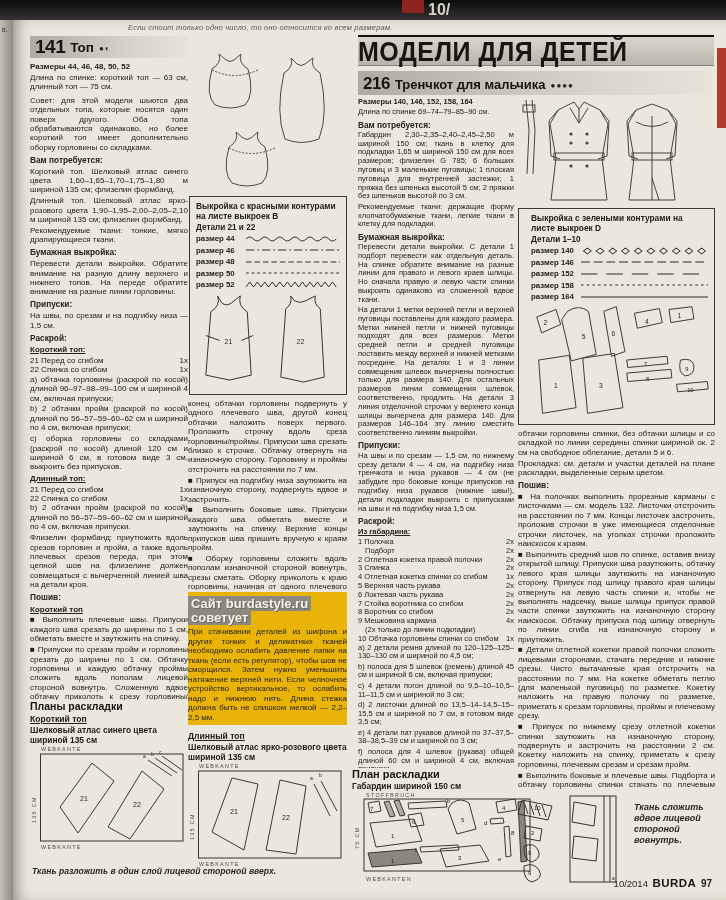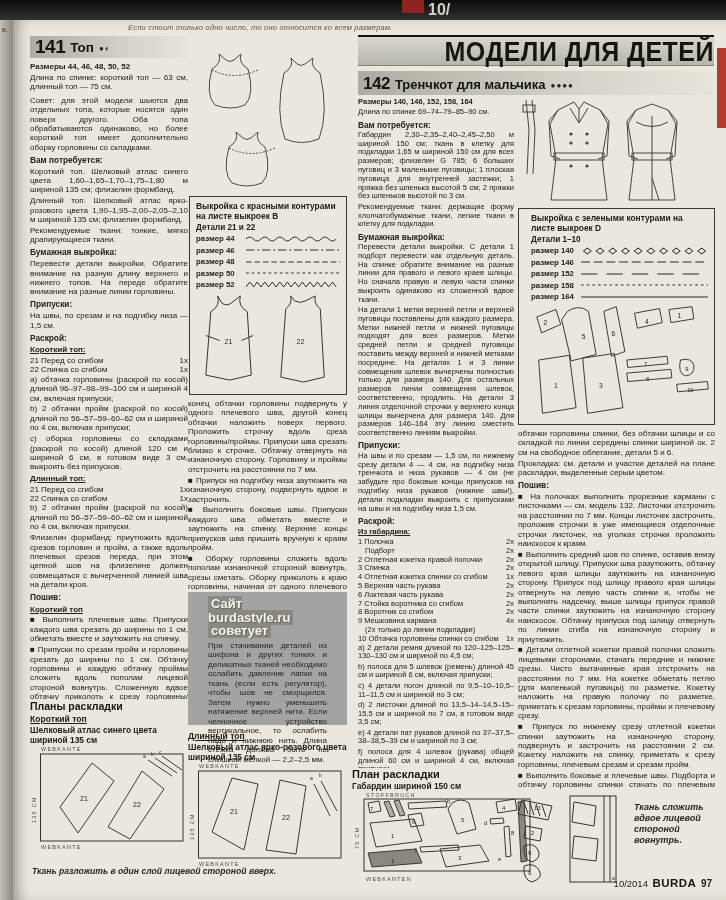--- a/index.html
+++ b/index.html
@@ -56,28 +56,28 @@
   .size-line { flex:1; height:10px; }
   #boxB { left:189px; top:196px; width:158px; height:199px; }
   #boxD { left:518px; top:208px; width:197px; height:217px;padding-left:12px; }
 
   #sketch-tops { left:196px; top:46px; }
   #sketch-trench { left:518px; top:96px; }
 
   #col-mid { left:188px; top:399px; width:159px; height:191px; overflow:hidden; }
 
   #tipbox { position:absolute; z-index:3; left:188px; top:592px; width:159px; height:133px;
-    background:#a3a3a3; padding:5px 20px; }
+    background:#eab308; padding:5px 0; }
   .tip-t { font-size:13px; font-weight:800; line-height:13.5px; }
   .tip-t span { background:#8b887f; color:#f5f3ec; padding:0 3px; text-shadow:1px 1px 0 #6b685f; }
   #tipbox .body { margin-top:3px; font-size:8px; line-height:9.5px; text-align:justify; color:#26241e; }
 
   #kids-header { left:358px; top:35px; width:356px; height:31px;
     background:linear-gradient(180deg,#d9d6cd,#b7b4ab); border-top:2.5px solid #16150f;
-    border-bottom:1px solid #85826f; text-align:right; }
+    border-bottom:1px solid #85826f; text-align:left; }
   #kids-header span { display:inline-block; font-size:25px; font-weight:800; color:#16150f;
     line-height:28px; transform:scaleY(1.08); letter-spacing:.5px; }
   #bar142 { left:358px; top:71px; width:354px; height:24px; }
   #bar142 .model-num { font-size:17px; line-height:18px; }
   #bar142 .model-title { font-size:13px; line-height:16px; }
 
   #col-a { left:358px; top:98px; width:156px; height:670px; font-size:7.5px; line-height:8.8px; overflow:hidden; }
   #col-b { left:518px; top:429px; width:197px; height:360px; overflow:hidden; }
 
   #plan142 { left:352px; top:768px; width:182px; }
@@ -268,21 +268,21 @@
     <text x="131" y="15" class="lab5">b</text>
     <text x="11" y="104" class="edge-label">WEBKANTE</text>
   </svg>
 </div>
 
 <div class="abs" id="kids-header">
   <span>МОДЕЛИ ДЛЯ ДЕТЕЙ</span>
 </div>
 
 <div class="model-bar abs" id="bar142">
-  <span class="model-num">142</span>
+  <span class="model-num">216</span>
   <span class="model-title">Тренчкот для мальчика</span>
   <span class="model-diff">●●●●</span>
 </div>
 
 <div class="col" id="col-a">
   <p class="b">Размеры 140, 146, 152, 158, 164</p>
   <p>Длина по спинке 69–74–79–85–90 см.</p>
   <p class="h2">Вам потребуется:</p>
   <p>Габардин 2,30–2,35–2,40–2,45–2,50 м шириной 150 см; ткань в клетку для подкладки 1,65 м шириной 150 см для всех размеров; флизелин G 785; 6 больших пуговиц и 3 маленькие пуговицы; 1 плоская пуговица для внутренней застежки; 1 пряжка без шпенька высотой 5 см; 2 пряжки без шпеньков высотой по 3 см.</p>
   <p>Рекомендуемые ткани: держащие форму хлопчатобумажные ткани, легкие ткани в клетку для подкладки.</p>

